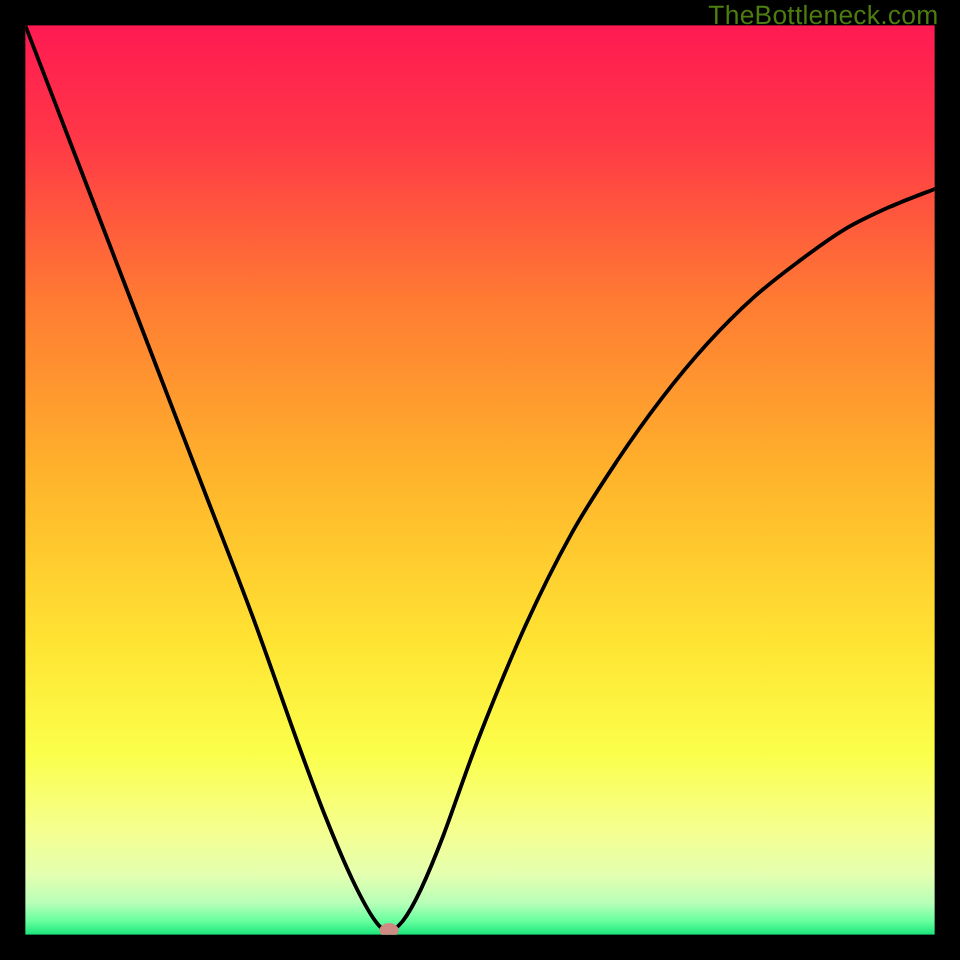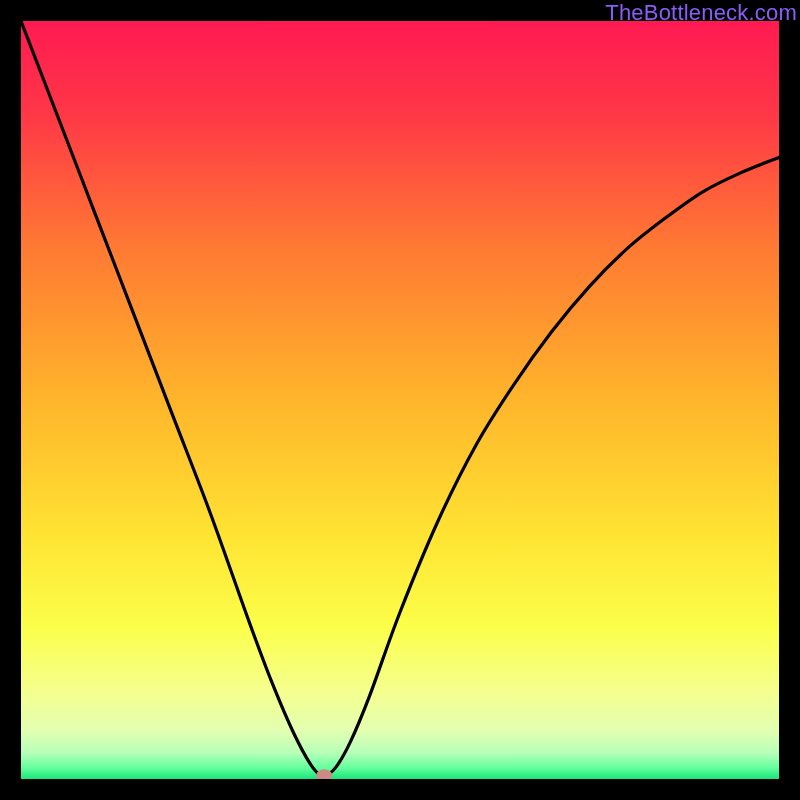--- a/index.html
+++ b/index.html
@@ -21,22 +21,22 @@
     position: absolute;
     left: 21px;
     top: 21px;
     width: 758px;
     height: 758px;
     
   }
   .watermark {
     position: absolute;
     top: 0px;
-    right: 3px;
-    color: #8b5cf6;
+    right: 18px;
+    color: #4d7c0f;
     font-size: 22px;
     font-weight: 500;
     letter-spacing: 0.2px;
   }
   svg { display: block; }
 </style>
 </head>
 <body>
 
 <div class="frame">

